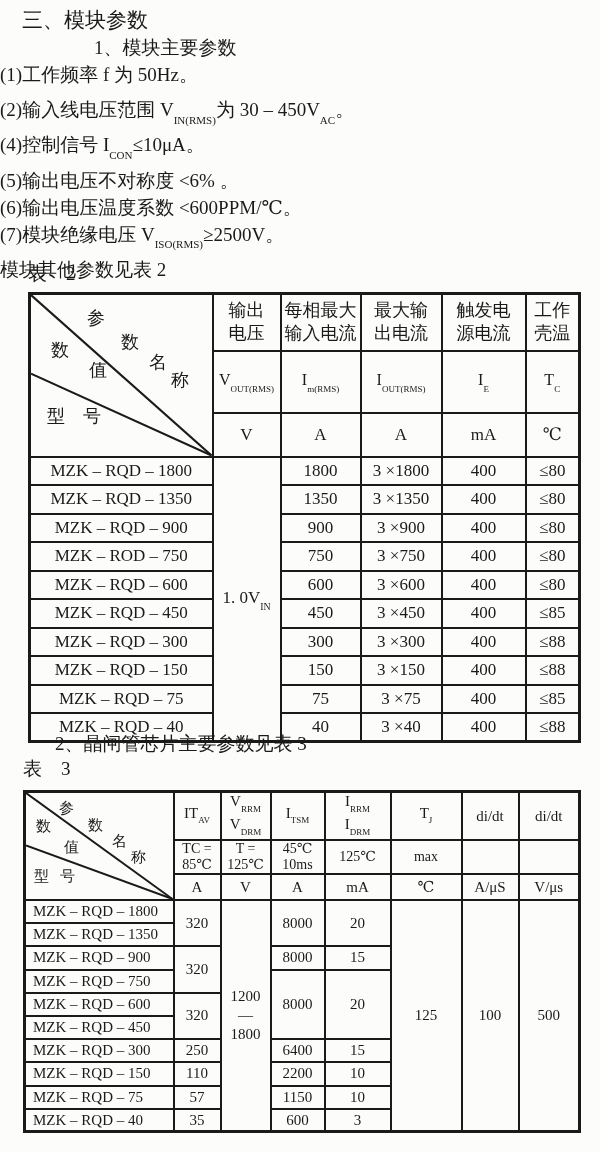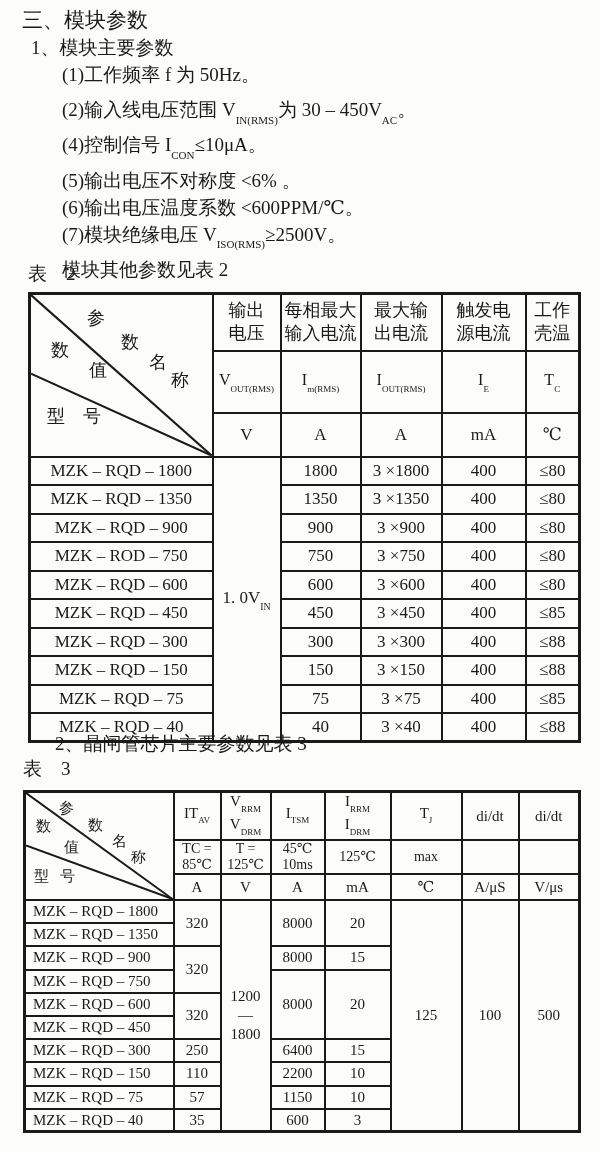--- a/index.html
+++ b/index.html
@@ -3,22 +3,22 @@
 <meta charset="utf-8">
 <style>
   html,body{margin:0;padding:0}
   body{
     width:600px;height:1152px;position:relative;overflow:hidden;
     background:#fcfcfa;color:#1a1a1a;
     font-family:"Liberation Serif","DejaVu Serif",serif;
   }
   .title{position:absolute;left:22px;top:6px;font-size:21px;font-weight:normal;white-space:nowrap}
   .intro{position:absolute;left:0;top:34px;width:600px}
-  .intro .line{margin-left:62px;font-size:19px;line-height:27.3px;white-space:nowrap}
-  .intro .line.sub-head{margin-left:31px}
+  .intro .line{font-size:19px;line-height:27.3px;white-space:nowrap}
+  .intro .line.sub-head{margin-left:94px}
   sub{font-size:0.58em;position:relative;bottom:-0.22em}
   .cap{position:absolute;font-size:19px;text-align:left;white-space:nowrap}
   .cap2{left:28px;top:261px;width:465px}
   .cap3{left:23px;top:756px;width:486px}
   .sec2{position:absolute;left:55px;top:731px;font-size:19px;white-space:nowrap}
 
   table{border-collapse:collapse;table-layout:fixed;position:absolute;border:3px solid #1a1a1a}
   td,th{border:2px solid #1a1a1a;text-align:center;vertical-align:middle;font-weight:normal;padding:0;overflow:hidden}
 
   .t2{left:28px;top:292px;width:550px}

